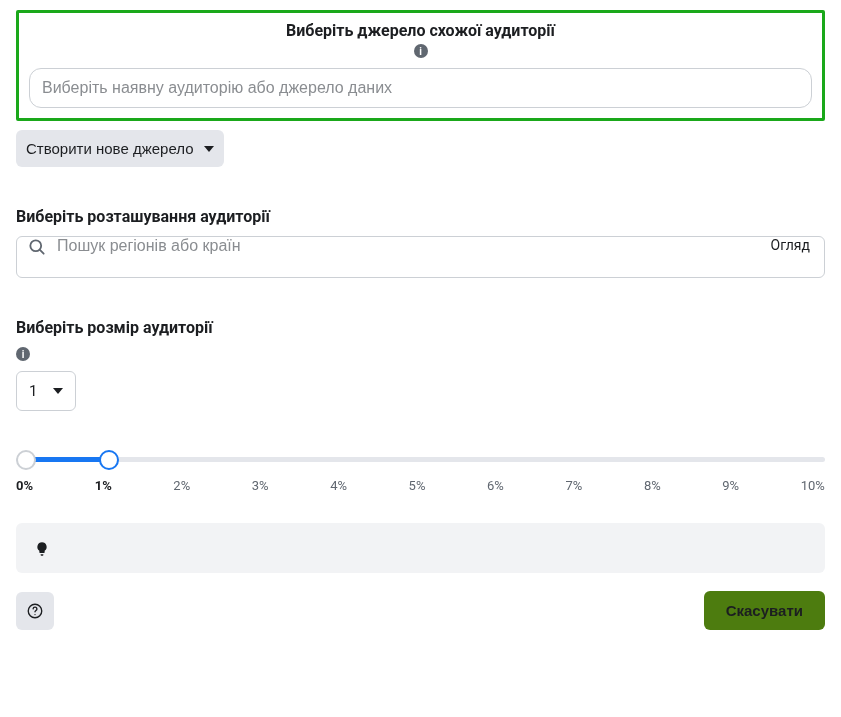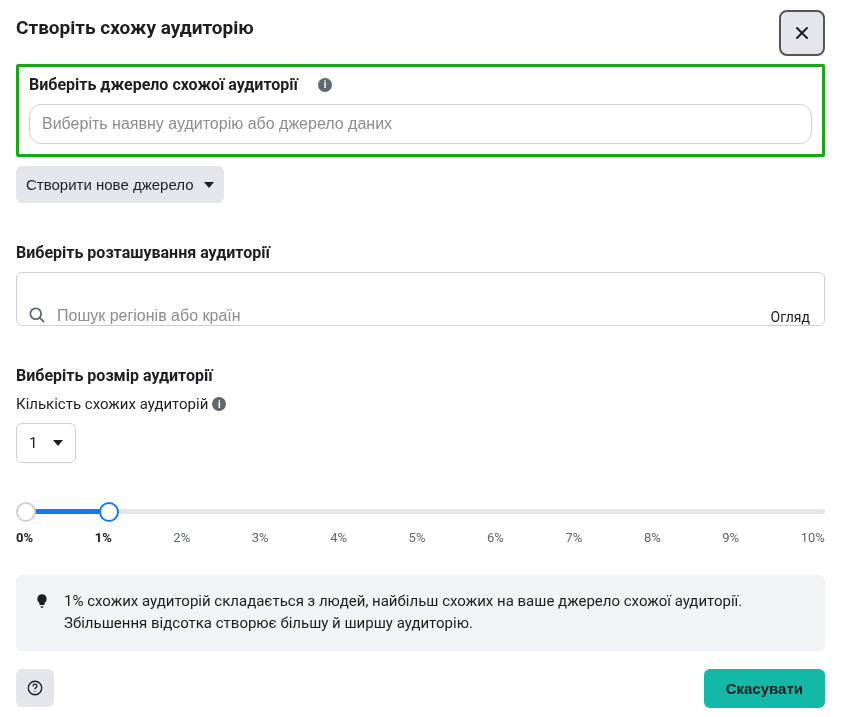--- a/index.html
+++ b/index.html
@@ -18,21 +18,21 @@
       cursor: pointer; flex-shrink: 0;
     }
     .close-btn svg { width: 20px; height: 20px; }
     
     .highlight-box {
       border: 3px solid #1aa81a;
       border-radius: 2px;
       padding: 8px 10px 10px 10px;
       margin-bottom: 3px;
     }
-    .section-label { font-size: 16px; font-weight: 700; color: #1c1e21; display: flex; align-items: center; gap: 20px; margin-bottom: 10px; }
+    .section-label { font-size: 16px; font-weight: 700; color: #1c1e21; display: flex; align-items: center; gap: 4px; margin-bottom: 10px; flex-direction: column; }
     .info-icon {
       width: 14px; height: 14px; border-radius: 50%; background: #606770;
       color: #fff; display: inline-flex; align-items: center; justify-content: center;
       font-size: 10px; font-weight: 700; font-style: normal;
     }
     .text-input {
       width: 100%; height: 40px; border: 1px solid #ccd0d5; border-radius: 12px;
       padding: 0 12px; font-size: 16px; color: #1c1e21; outline: none;
     }
     .text-input::placeholder { color: #8a8d91; }
@@ -42,22 +42,22 @@
       background: #e4e6eb; border: none; border-radius: 6px;
       padding: 10px 10px; font-size: 15px; font-weight: 400; color: #1c1e21;
       cursor: pointer; margin-top: 6px;
     }
     .caret-down { width: 0; height: 0; border-left: 5px solid transparent; border-right: 5px solid transparent; border-top: 6px solid #1c1e21; }
     
     .section { margin-top: 40px; }
     .section-title { font-size: 16px; font-weight: 700; margin-bottom: 10px; }
     
     .search-row {
-      display: flex; align-items: flex-end; border: 1px solid #ccd0d5; border-radius: 6px;
-      height: 54px; padding: 0 14px 0 10px;
+      display: flex; align-items: flex-start; border: 1px solid #ccd0d5; border-radius: 6px;
+      height: 42px; padding: 0 14px 0 10px;
     }
     .search-icon { width: 20px; height: 20px; flex-shrink: 0; margin-right: 10px; }
     .search-input {
       flex: 1; border: none; outline: none; font-size: 16px; color: #1c1e21;
     }
     .search-input::placeholder { color: #8a8d91; }
     .browse-link { font-size: 14px; color: #1c1e21; cursor: pointer; }
     
     .subsection-label { font-size: 15px; color: #1c1e21; display: flex; align-items: center; gap: 4px; margin-top: 8px; margin-bottom: 10px; }
     
@@ -95,36 +95,28 @@
     .help-btn {
       width: 38px; height: 38px; border-radius: 6px; background: #e4e6eb;
       display: flex; align-items: center; justify-content: center; cursor: pointer; border: none;
     }
     .help-btn svg { width: 18px; height: 18px; }
     .spacer { flex: 1; }
     .btn {
       border: none; border-radius: 6px; padding: 11px 22px; font-size: 15px;
       font-weight: 600; cursor: pointer;
     }
-    .btn-cancel { background: #14b8a6; color: #1c1e21; }
+    .btn-cancel { background: #4d7c0f; color: #1c1e21; }
     .btn-primary { background: #8ebbf4; color: #fff; cursor: default; }
     .slider-fill { width: 10.3%; }
   </style>
 </head>
 <body>
 
 <div class="container">
-  <div class="header">
-    <div class="title">Створіть схожу аудиторію</div>
-    <button class="close-btn">
-      <svg viewBox="0 0 24 24" fill="none" stroke="#1c1e21" stroke-width="2.4" stroke-linecap="round">
-          <path d="M6 6 L18 18 M18 6 L6 18"></path>
-        </svg>
-    </button>
-  </div>
 
   <div class="highlight-box">
     <div class="section-label">
       <span>Виберіть джерело схожої аудиторії</span>
       <span class="info-icon">i</span>
     </div>
     <input type="text" class="text-input" placeholder="Виберіть наявну аудиторію або джерело даних" style="">
   </div>
 
   <button class="dropdown-btn">
@@ -140,21 +132,20 @@
           <path d="M20 20 L15.5 15.5" stroke-linecap="round"></path>
         </svg>
       <input type="text" class="search-input" placeholder="Пошук регіонів або країн" style="">
       <span class="browse-link">Огляд</span>
     </div>
   </div>
 
   <div class="section">
     <div class="section-title">Виберіть розмір аудиторії</div>
     <div class="subsection-label">
-      <span>Кількість схожих аудиторій</span>
       <span class="info-icon">i</span>
     </div>
     <div class="count-select">
       <span>1</span>
       <span class="caret-down"></span>
     </div>
 
     <div class="slider-wrap">
       <div class="slider-track">
         <div class="slider-fill"></div>
@@ -174,21 +165,20 @@
           <span>9%</span>
           <span>10%</span>
         </div>
     </div>
   </div>
 
   <div class="tip-box">
     <svg class="bulb-icon" viewBox="0 0 24 24" fill="#1c1e21">
         <path d="M12 2a7 7 0 0 0-4 12.7V17a1 1 0 0 0 1 1h6a1 1 0 0 0 1-1v-2.3A7 7 0 0 0 12 2zm-2 18h4v1a1 1 0 0 1-1 1h-2a1 1 0 0 1-1-1v-1z"></path>
       </svg>
-    <div class="tip-text">1% схожих аудиторій складається з людей, найбільш схожих на ваше джерело схожої аудиторії. Збільшення відсотка створює більшу й ширшу аудиторію.</div>
   </div>
 
   <div class="footer">
     <button class="help-btn">
       <svg viewBox="0 0 24 24" fill="none" stroke="#1c1e21" stroke-width="1.8">
           <circle cx="12" cy="12" r="9"></circle>
           <path d="M9.5 9.2a2.5 2.5 0 0 1 5 .3c0 1.5-2.5 2-2.5 3.5" stroke-linecap="round"></path>
           <circle cx="12" cy="16.8" r="0.9" fill="#1c1e21" stroke="none"></circle>
         </svg>
     </button>

